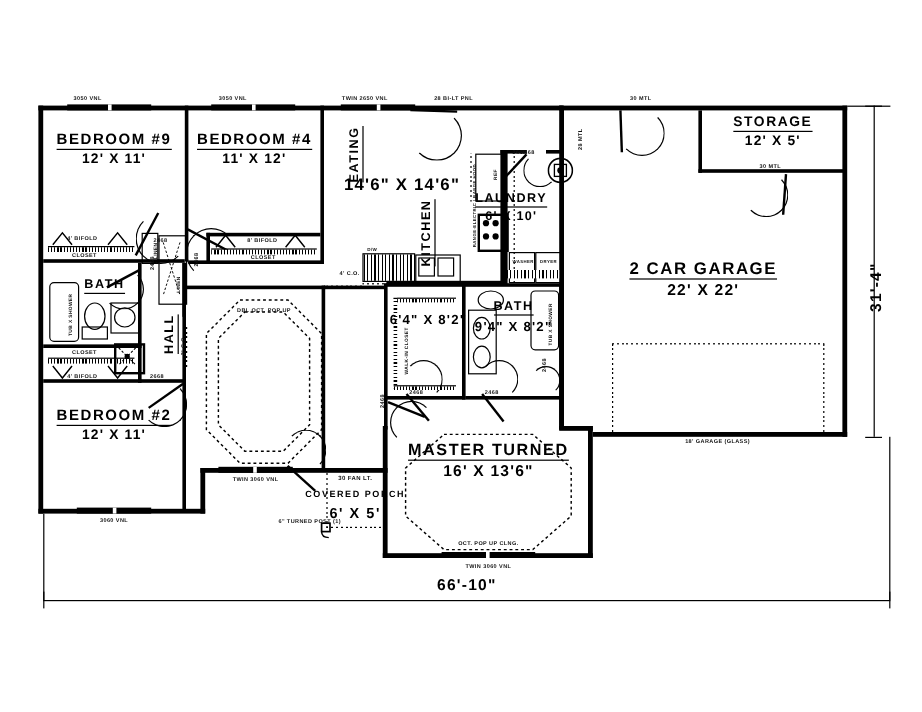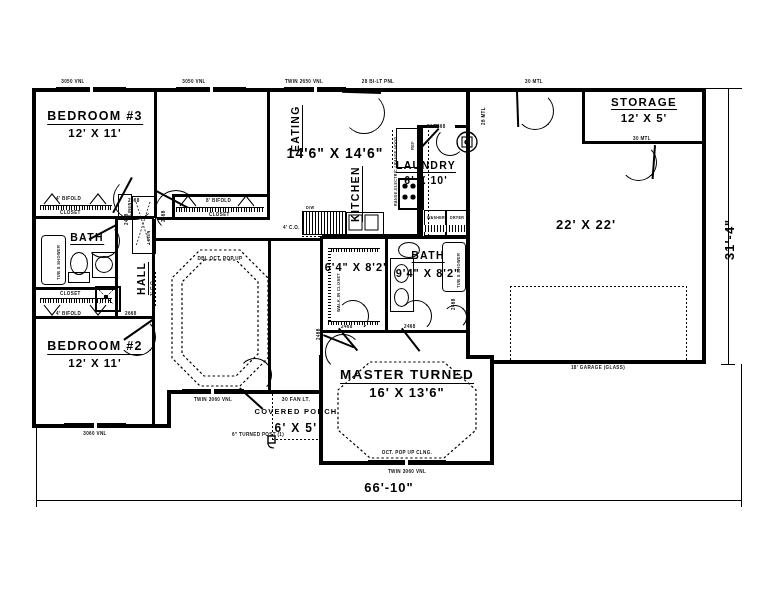--- a/index.html
+++ b/index.html
@@ -195,31 +195,35 @@
   <div class="tagv" style="left:161px;top:222px;transform:rotate(-90deg);">2468</div>
   <div class="tag" style="left:125px;top:311px;">2668</div>
   <div class="tagv" style="left:316px;top:340px;transform:rotate(-90deg);">2468</div>
   <div class="tag" style="left:341px;top:324px;">2468</div>
   <div class="tag" style="left:404px;top:324px;">2468</div>
   <div class="tag" style="left:427px;top:124px;">2668</div>
   <div class="tag" style="left:434px;top:124px;">2468</div>
   <div class="tagv" style="left:451px;top:310px;transform:rotate(-90deg);">2468</div>
 
   <div class="rname f13" style="left:95px;top:110px;transform:translateX(-50%);">
-    <span class="nm">BEDROOM #3</span>
+    <span class="nm">BEDROOM #9</span>
     <span class="dim f12">12' X 11'</span>
   </div>
   <div class="shelf" style="left:40px;top:205px;width:72px;height:4px;"></div>
   <div class="tag" style="left:56px;top:196px;">4' BIFOLD</div>
   <div class="tag" style="left:60px;top:210px;">CLOSET</div>
   <svg class="abs" style="left:40px;top:192px;" width="74" height="14" viewBox="0 0 74 14">
     <polyline points="4,12 12,2 20,12" fill="none" stroke="#000" stroke-width="1.2"></polyline>
     <polyline points="50,12 58,2 66,12" fill="none" stroke="#000" stroke-width="1.2"></polyline>
   </svg>
 
+  <div class="rname f13" style="left:212px;top:110px;transform:translateX(-50%);">
+    <span class="nm">BEDROOM #4</span>
+    <span class="dim f12">11' X 12'</span>
+  </div>
   <div class="shelf" style="left:176px;top:207px;width:88px;height:4px;"></div>
   <div class="tag" style="left:206px;top:198px;">8' BIFOLD</div>
   <div class="tag" style="left:209px;top:212px;">CLOSET</div>
   <svg class="abs" style="left:176px;top:194px;" width="90" height="14" viewBox="0 0 90 14">
     <polyline points="4,12 12,2 20,12" fill="none" stroke="#000" stroke-width="1.2"></polyline>
     <polyline points="62,12 70,2 78,12" fill="none" stroke="#000" stroke-width="1.2"></polyline>
   </svg>
   <div class="wall" style="left:172px;top:194px;width:3px;height:25px;"></div>
   <div class="wall" style="left:172px;top:194px;width:95px;height:3px;"></div>
 
@@ -318,20 +322,21 @@
   <div class="rect" style="left:446px;top:210px;width:20px;height:24px;"></div>
   <div class="tag" style="left:450px;top:216px;font-size:3.6px;">DRYER</div>
   <div class="hatchH" style="left:422px;top:225px;width:44px;height:7px;"></div>
 
   <div class="rname f12" style="left:644px;top:96px;transform:translateX(-50%);">
     <span class="nm">STORAGE</span>
     <span class="dim f12">12' X 5'</span>
   </div>
 
   <div class="rname f13" style="left:586px;top:216px;transform:translateX(-50%);">
+    <span class="nm" style="font-size:14px;">2 CAR GARAGE</span>
     <span class="dim f13" style="font-size:13px;">22' X 22'</span>
   </div>
 
   <div class="oct" style="left:170px;top:248px;">
     <svg width="100" height="140" viewBox="0 0 100 140">
       <polygon points="30,2 70,2 98,30 98,110 70,138 30,138 2,110 2,30" fill="none" stroke="#000" stroke-width="1.2" stroke-dasharray="2.4,2.4"></polygon>
       <polygon points="34,12 66,12 88,34 88,106 66,128 34,128 12,106 12,34" fill="none" stroke="#000" stroke-width="1.2" stroke-dasharray="2.4,2.4"></polygon>
     </svg>
   </div>
   <div class="tag" style="left:220px;top:256px;transform:translateX(-50%);">DBL OCT. POP UP</div>

